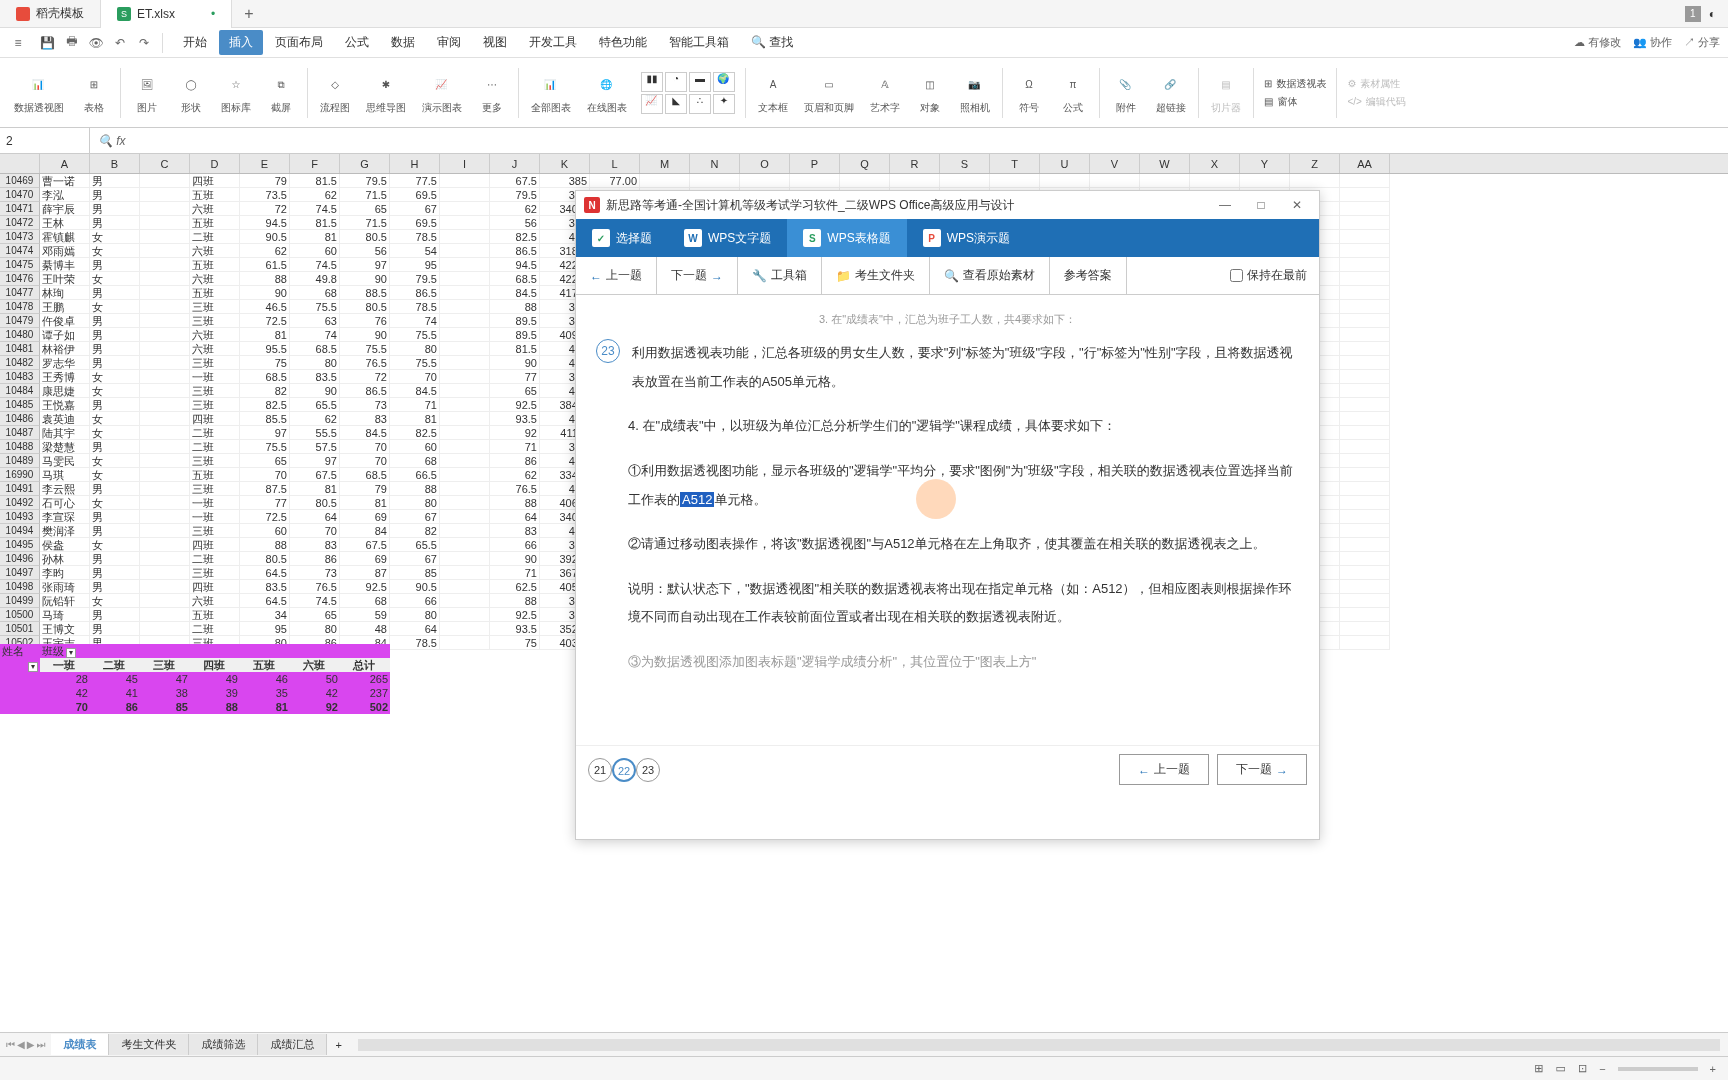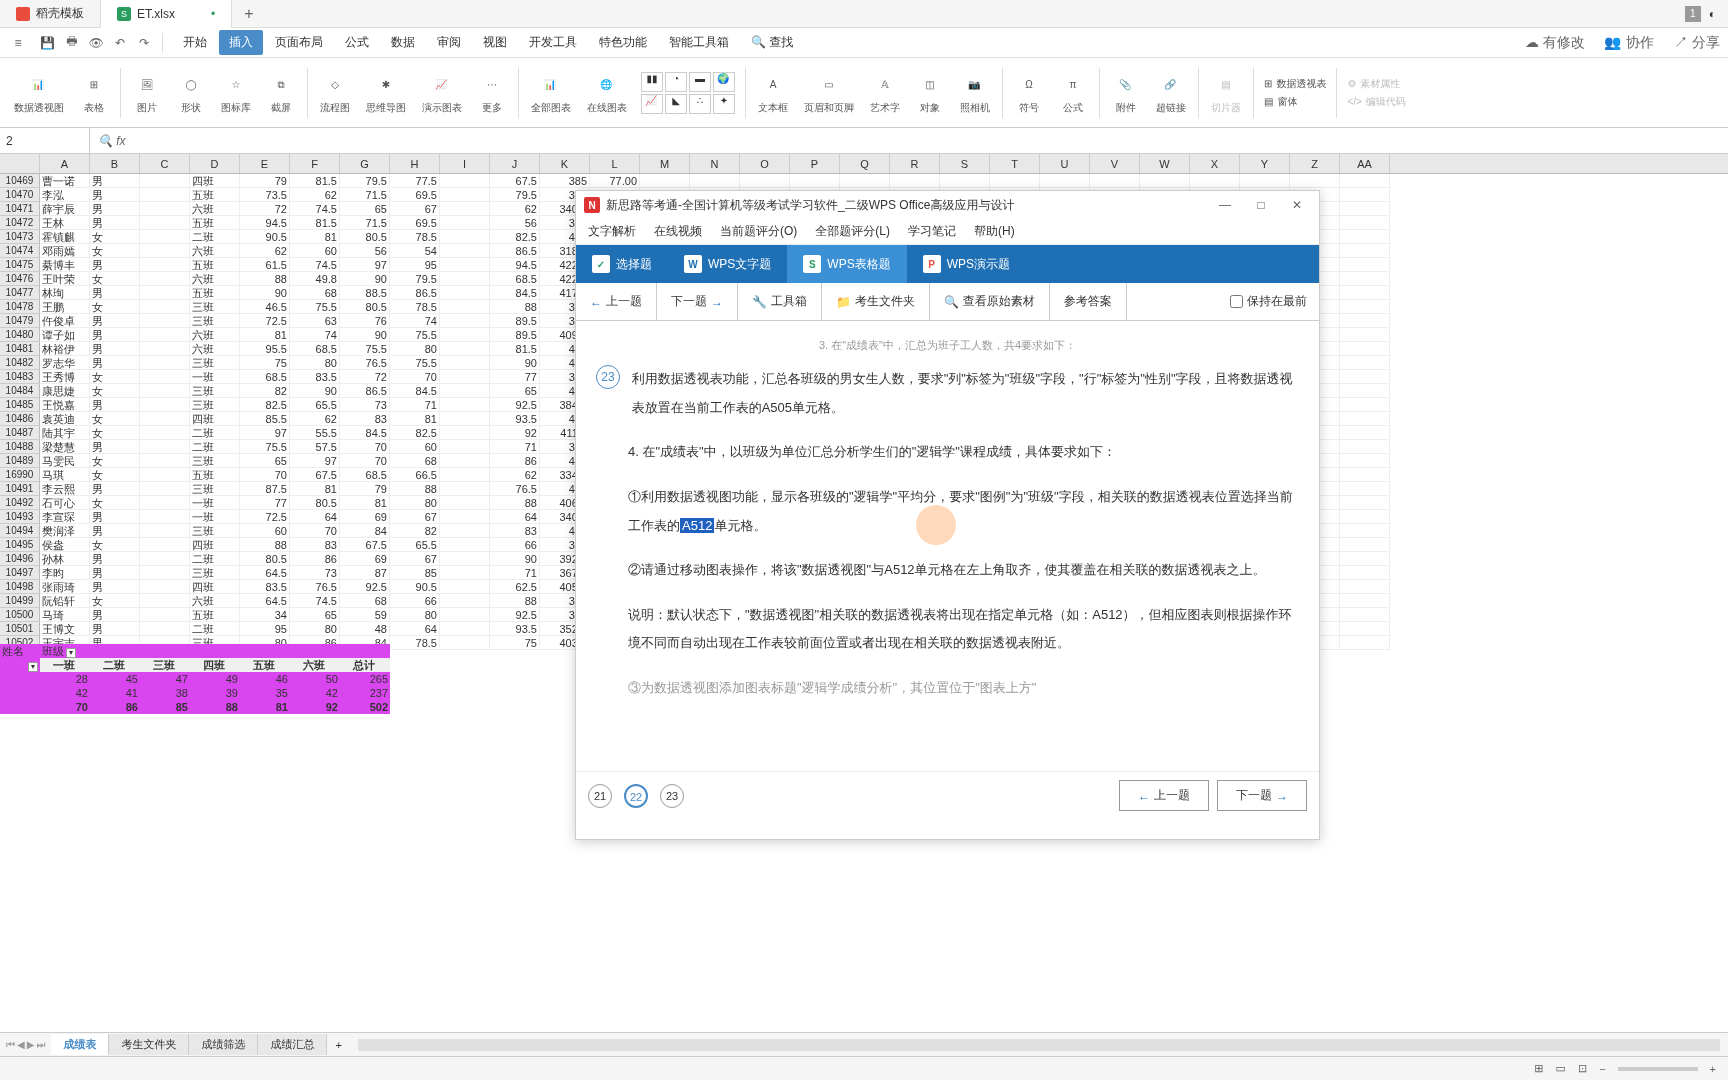--- a/index.html
+++ b/index.html
@@ -8,21 +8,21 @@
 .tab{padding:4px 16px;display:flex;align-items:center;gap:6px;border-right:1px solid #ddd;height:28px}
 .tab.active{background:#fff}
 .tab-add{padding:0 12px;font-size:16px;color:#666;cursor:pointer}
 .title-right{margin-left:auto;display:flex;gap:8px;padding-right:12px;align-items:center}
 .ribbon-tabs{height:30px;display:flex;align-items:center;padding:0 8px;gap:2px;border-bottom:1px solid #e0e0e0}
 .home-icon{width:20px;height:20px;display:flex;align-items:center;justify-content:center;color:#666}
 .quick-icons{display:flex;gap:4px;padding:0 8px;border-right:1px solid #ddd;margin-right:8px}
 .quick-ico{width:20px;height:20px;display:flex;align-items:center;justify-content:center;color:#666;cursor:pointer}
 .rtab{padding:4px 10px;cursor:pointer;font-size:12px}
 .rtab.active{background:#4a8cc7;color:#fff;border-radius:2px}
-.ribbon-right{margin-left:auto;display:flex;gap:20px;align-items:flex-end;font-size:14px;color:#666}
+.ribbon-right{margin-left:auto;display:flex;gap:12px;align-items:flex-end;font-size:11px;color:#666}
 .ribbon-body{height:70px;display:flex;align-items:center;padding:4px 8px;border-bottom:1px solid #ccc;gap:4px}
 .rgroup{display:flex;flex-direction:column;align-items:center;padding:0 6px;cursor:pointer;font-size:10px;color:#555;gap:2px}
 .rgroup-ico{width:28px;height:28px;display:flex;align-items:center;justify-content:center}
 .rgroup-mini{display:flex;flex-direction:column;gap:2px;font-size:10px;color:#555}
 .rgroup-mini>div{display:flex;align-items:center;gap:4px;cursor:pointer;padding:1px 4px}
 .sep{width:1px;height:50px;background:#ddd;margin:0 2px}
 .formula-bar{height:26px;display:flex;align-items:center;border-bottom:1px solid #ccc}
 .name-box{width:90px;border-right:1px solid #ccc;padding:0 6px;display:flex;align-items:center;height:100%}
 .fx-ico{padding:0 8px;color:#666;font-style:italic}
 .fx-input{flex:1;padding:0 6px}
@@ -60,21 +60,21 @@
 .exam-type-ico{width:18px;height:18px;background:#fff;border-radius:2px;display:flex;align-items:center;justify-content:center;font-size:10px;font-weight:bold}
 .exam-toolbar{height:38px;display:flex;align-items:center;border-bottom:1px solid #ccc}
 .exam-tbtn{padding:0 14px;height:100%;display:flex;align-items:center;gap:4px;border-right:1px solid #ccc;cursor:pointer;font-size:12px}
 .exam-tbtn-right{margin-left:auto;padding:0 12px;display:flex;align-items:center;gap:4px}
 .exam-content{padding:12px 20px;height:450px;overflow:auto;font-size:13px;line-height:2.2;position:relative}
 .q-num{display:inline-block;width:24px;height:24px;border:1px solid #4a8cc7;border-radius:50%;text-align:center;line-height:22px;color:#4a8cc7;font-size:12px;margin-right:8px;vertical-align:top}
 .q-text{display:inline-block;width:calc(100% - 40px);vertical-align:top}
 .hl{background:#2060c0;color:#fff;padding:0 2px}
 .cursor-highlight{position:absolute;width:40px;height:40px;border-radius:50%;background:rgba(255,180,120,0.5);pointer-events:none}
 .exam-footer{height:48px;display:flex;align-items:center;padding:0 12px;border-top:1px solid #eee}
-.q-nav{display:flex;gap:12px}
+.q-nav{display:flex;}
 .q-nav-btn{width:24px;height:24px;border:1px solid #999;border-radius:50%;text-align:center;line-height:22px;cursor:pointer;font-size:11px}
 .q-nav-btn.on{border-width:2px;border-color:#4a8cc7;color:#4a8cc7}
 .exam-nav-btns{margin-left:auto;display:flex;gap:8px}
 .exam-nav-btn{padding:6px 18px;border:1px solid #999;cursor:pointer;display:flex;align-items:center;gap:4px;font-size:12px}
 </style>
 </head>
 <body>
 
 <div class="titlebar">
   <div class="tab">
@@ -1401,28 +1401,20 @@
 <div class="exam-panel">
   <div class="exam-title">
     <div class="exam-title-ico">N</div>
     <span>新思路等考通-全国计算机等级考试学习软件_二级WPS Office高级应用与设计</span>
     <div class="exam-win-btns">
       <div class="exam-win-btn">—</div>
       <div class="exam-win-btn">□</div>
       <div class="exam-win-btn">✕</div>
     </div>
   </div>
-  <div class="exam-menu">
-    <span>文字解析</span>
-    <span>在线视频</span>
-    <span>当前题评分(O)</span>
-    <span>全部题评分(L)</span>
-    <span>学习笔记</span>
-    <span>帮助(H)</span>
-  </div>
   <div class="exam-types">
     <div class="exam-type">
         <div class="exam-type-ico" style="color:#2a9d5e">✓</div>
         <span>选择题</span>
       </div>
     <div class="exam-type">
         <div class="exam-type-ico" style="color:#1f6fb5">W</div>
         <span>WPS文字题</span>
       </div>
     <div class="exam-type active">

